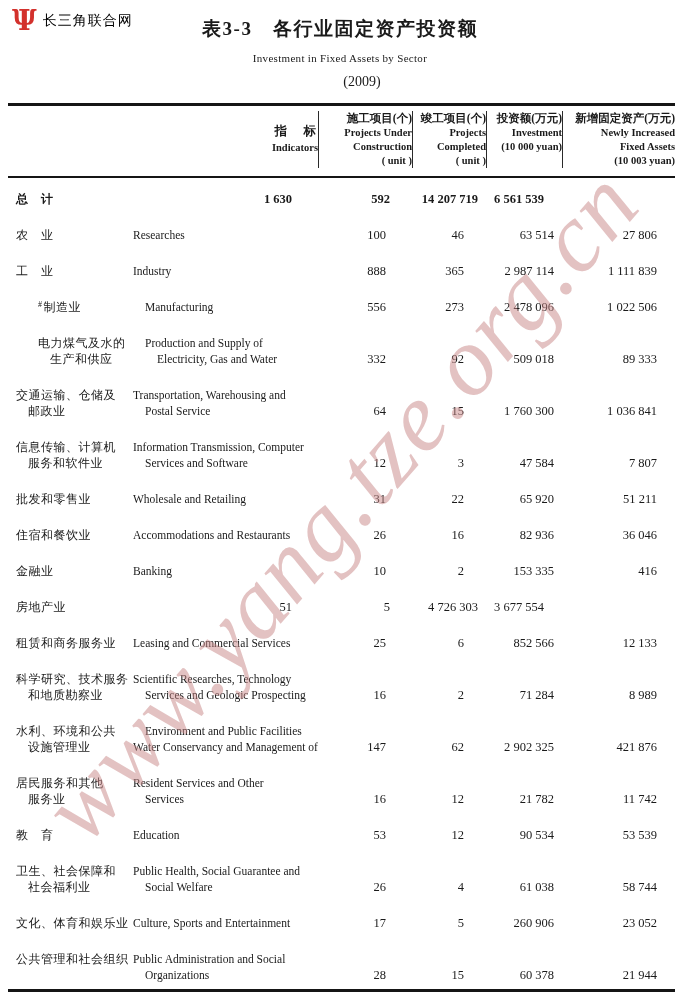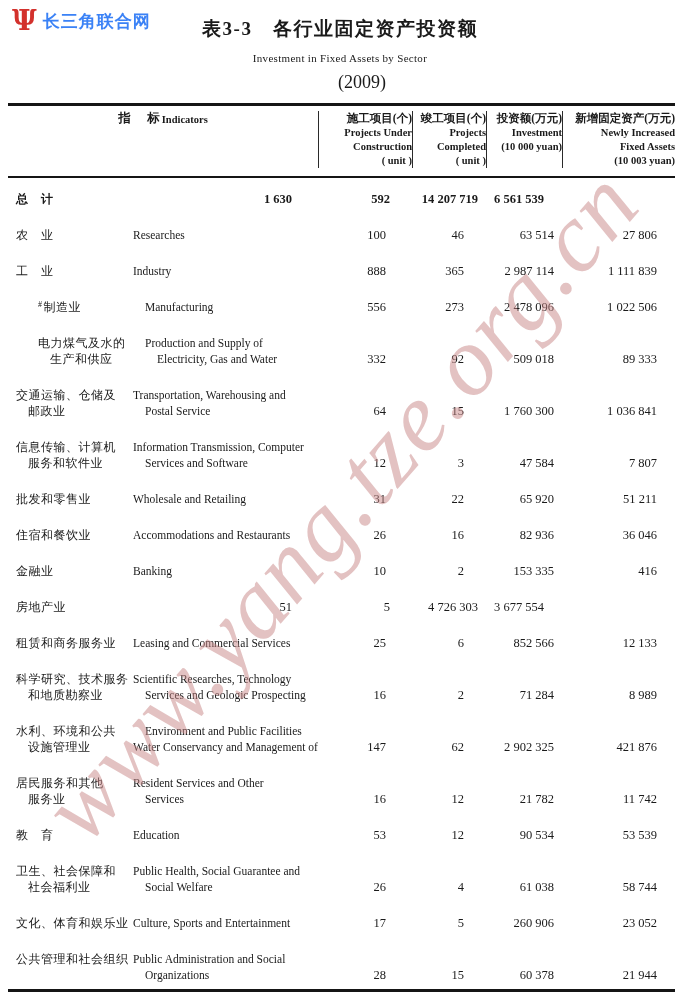--- a/index.html
+++ b/index.html
@@ -13,45 +13,45 @@
     color:#1a1a1a;
   }
   
   .logo{position:absolute;top:8px;left:12px;display:flex;align-items:center;gap:6px;}
   .logo-mark{
     font-family:"DejaVu Serif",serif;
     color:#d3312c;font-size:27px;font-weight:700;line-height:26px;
   }
   .logo-text{
     font-family:"Liberation Sans","DejaVu Sans",sans-serif;
-    font-size:17px;font-weight:700;color:#3b82f6;letter-spacing:1px;
+    font-size:14px;font-weight:400;color:#000000;letter-spacing:1px;
   }
   
   .titles{text-align:center;padding-top:16px;}
   .title-zh{font-size:19px;font-weight:700;letter-spacing:1.5px;line-height:26px;}
   .title-en{font-size:11px;font-weight:500;line-height:24px;margin-top:4px;letter-spacing:.3px;}
-  .title-year{font-size:18px;font-weight:500;line-height:20px;margin-top:2px;margin-left:44px;}
+  .title-year{font-size:14px;font-weight:500;line-height:20px;margin-top:2px;margin-left:44px;}
   
   .watermark{
     position:absolute;left:340px;top:505px;
     transform:translate(-50%,-50%) rotate(-49deg);
     font-style:italic;font-size:98px;letter-spacing:2px;
     white-space:nowrap;color:rgba(200,134,134,0.50);
     z-index:3;pointer-events:none;
     font-family:"Liberation Serif","DejaVu Serif",serif;
   }
   
   .table{position:relative;margin:11px 5px 0 8px;width:667px;z-index:2;}
   .thead{
     display:grid;grid-template-columns:310px 94px 74px 76px 113px;
     border-top:3px solid #151515;border-bottom:2px solid #151515;
     padding:5px 0 8px 0;
   }
   .hcell{border-left:1px solid #2a2a2a;text-align:right;}
-  .hcell.first{border-left:none;display:flex;flex-direction:row;justify-content:center;}
+  .hcell.first{border-left:none;display:flex;flex-direction:column;justify-content:center;}
   .h-zh{font-size:11.5px;font-weight:600;line-height:15px;letter-spacing:0;}
   .h-en{font-size:10.5px;font-weight:600;line-height:14px;white-space:pre-line;}
   .first .h-zh{font-size:12.5px;letter-spacing:2px;}
   .first .h-en{margin-top:2px;}
   
   .tbody{padding-bottom:6px;border-bottom:3px solid #151515;}
   .row{
     display:grid;grid-template-columns:122px 188px 94px 74px 76px 113px;
     align-items:end;margin-top:20px;
   }

